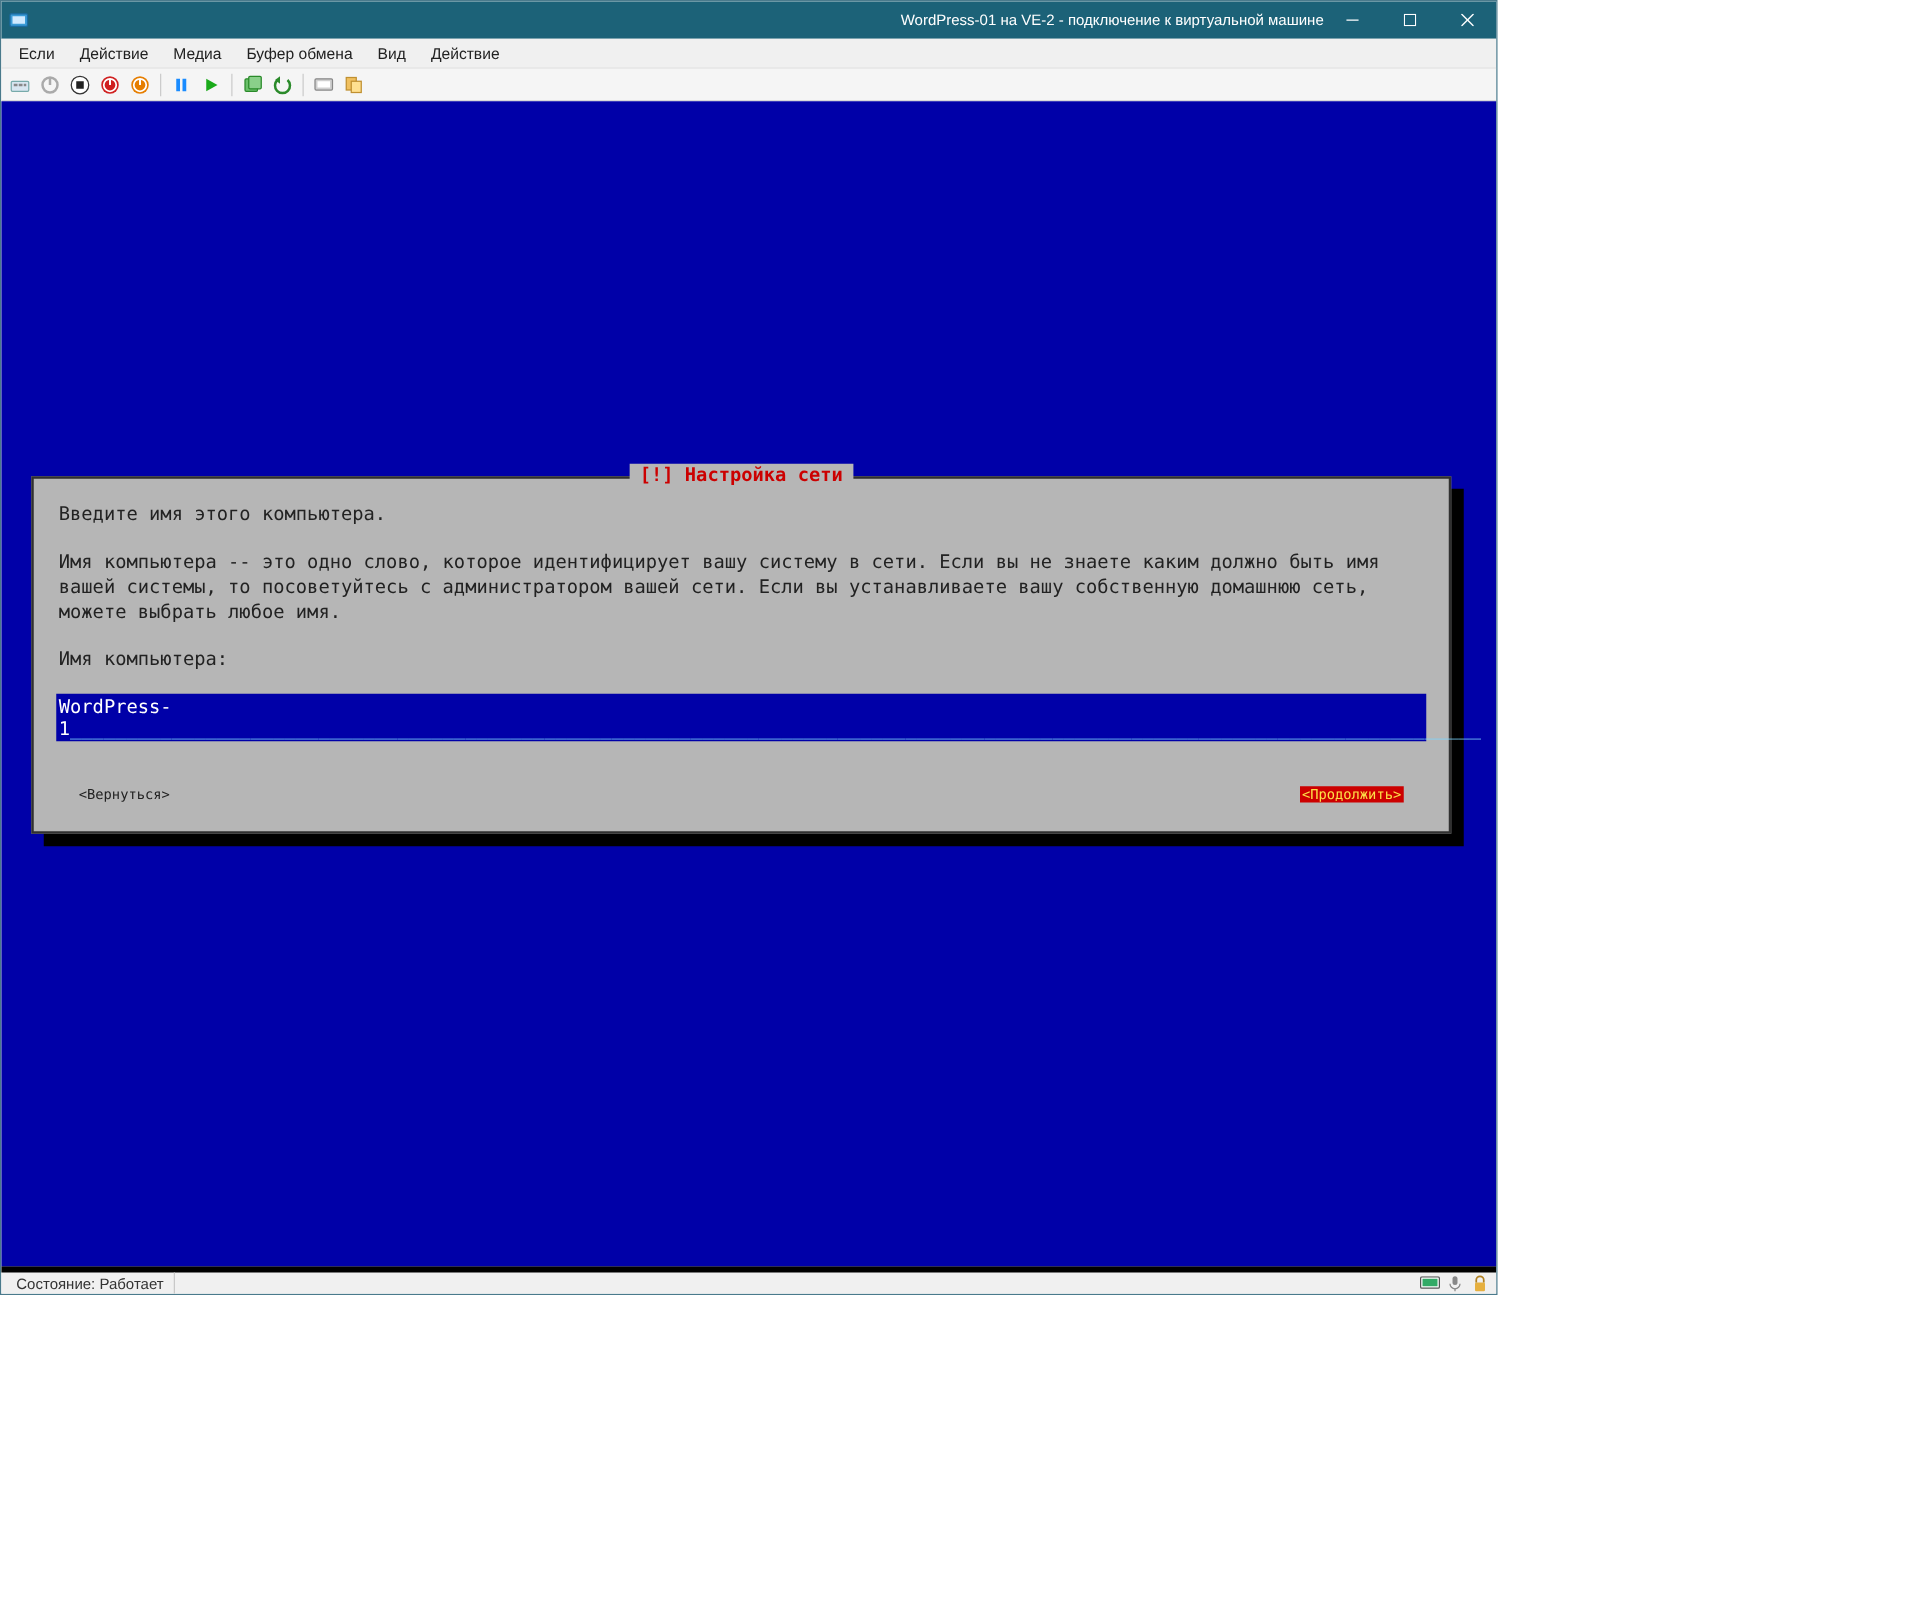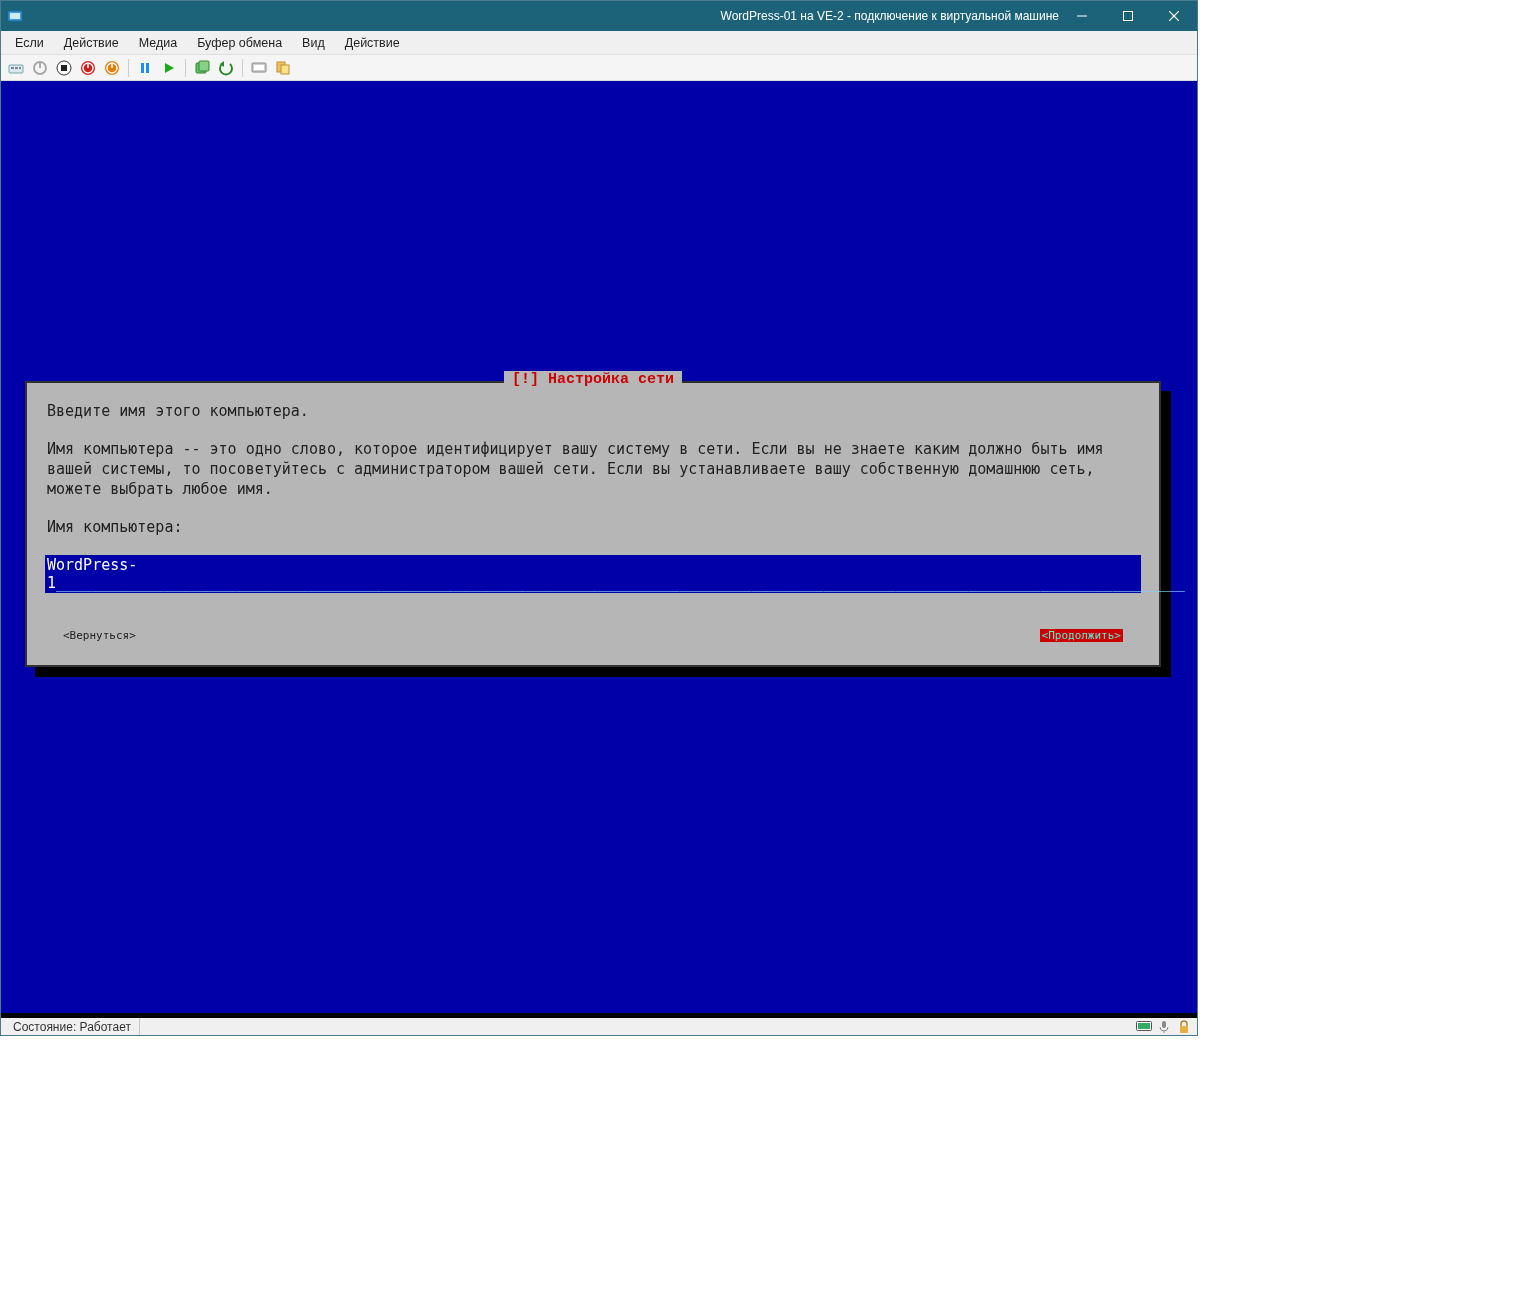--- a/index.html
+++ b/index.html
@@ -88,21 +88,20 @@
     color: #222;
     font-size: 15px;
   }
   .dialog-title {
     position: absolute;
     top: -12px; left: 50%; transform: translateX(-50%);
     background: #b6b6b6;
     padding: 0 8px;
     color: #cc0000;
     font-weight: bold;
-    font-family: Liberation Mono, monospace;
   }
   .dialog-body {
     padding: 18px 18px 10px 20px;
     line-height: 20px;
   }
   .dialog-body .para { margin-bottom: 18px; white-space: pre-wrap; }
   .field-row {
     margin: 4px 18px 0 18px;
   }
   .text-input {
@@ -119,21 +118,21 @@
   }
   .dialog-buttons {
     display: flex;
     justify-content: space-between;
     padding: 36px 36px 10px 36px;
     font-size: 11px;
   }
   .btn-back { color: #222; }
   .btn-continue {
     background: #cc0000;
-    color: #5eead4;
+    color: #fde047;
     padding: 0 2px;
   }
 
   .hint-bar {
     position: absolute;
     left: 0; bottom: 0;
     width: 100%;
     color: #fff;
     font-size: 15px;
     padding: 1px 2px 2px 2px;

